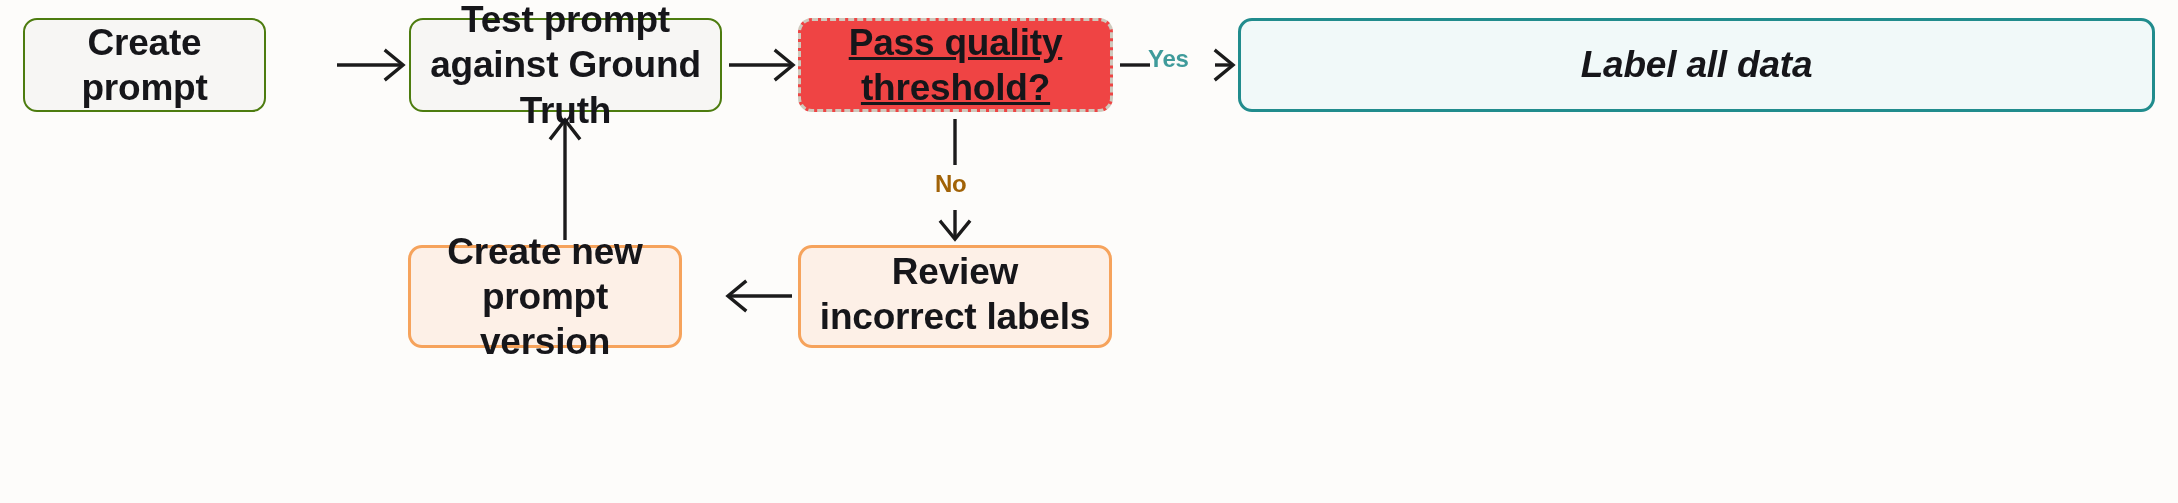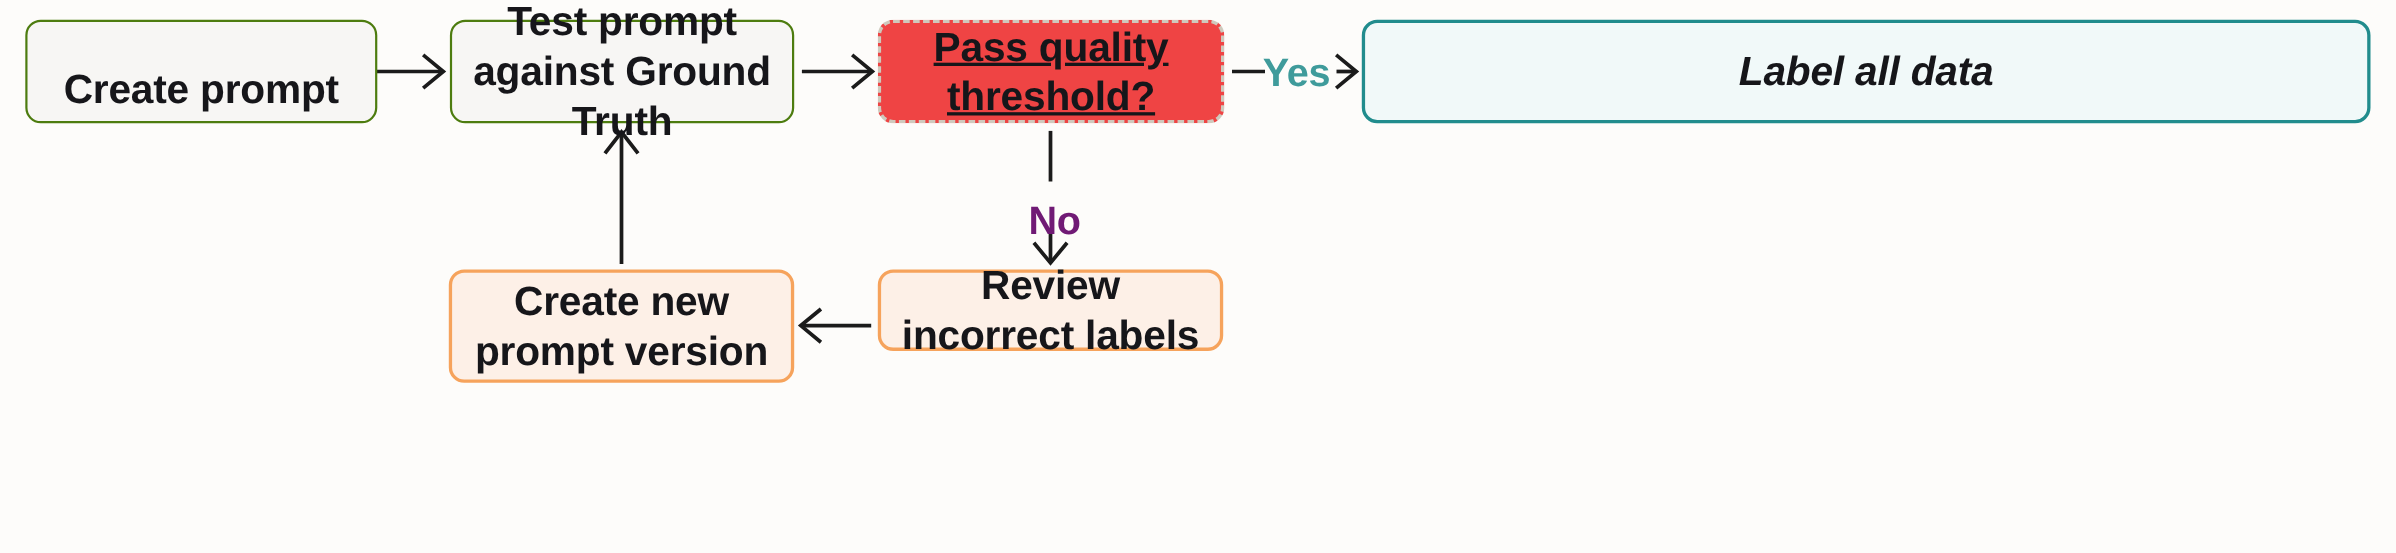--- a/index.html
+++ b/index.html
@@ -47,26 +47,26 @@
     background: #f1f9f9;
     border: 3px solid #218c8d;
     font-style: italic;
   }
   .node-warning {
     background: #fdf0e7;
     border: 3px solid #f6a35c;
   }
 
   
-  #node-create-prompt        { left: 23px;   top: 18px;  width: 320px; height: 94px; align-items: flex-end; }
+  #node-create-prompt        { left: 23px;   top: 18px;  width: 243px; height: 94px; }
   #node-test-prompt          { left: 409px;  top: 18px;  width: 313px; height: 94px; }
   #node-pass-quality         { left: 798px;  top: 18px;  width: 315px; height: 94px; }
   #node-label-all-data       { left: 1238px; top: 18px;  width: 917px; height: 94px; }
-  #node-create-new-version   { left: 408px;  top: 245px; width: 314px; height: 103px; }
-  #node-review-labels        { left: 798px;  top: 245px; width: 314px; height: 74px; }
+  #node-create-new-version   { left: 408px;  top: 245px; width: 274px; height: 103px; }
+  #node-review-labels        { left: 798px;  top: 245px; width: 314px; height: 103px; align-items: flex-end; }
 
   .edge-svg {
     position: absolute;
     left: 0;
     top: 0;
     width: 2178px;
     height: 503px;
     pointer-events: none;
   }
   .edge-line {
@@ -76,35 +76,34 @@
   }
   .edge-head {
     stroke: #1b1b1b;
     stroke-width: 3.4;
     fill: none;
     stroke-linecap: square;
     stroke-linejoin: miter;
   }
   .edge-label {
     position: absolute;
-    font-size: 36px;
+    font-size: 24px;
     font-weight: 700;
     letter-spacing: -0.3px;
     white-space: nowrap;
   }
   #edge-label-yes {
     left: 1148px;
     top: 45px;
     color: #3f9b9b;
   }
   #edge-label-no {
     left: 935px;
     top: 170px;
-    color: #701a75;
-    margin-top: 10px;
+    color: #a16207;
   }
 </style>
 </head>
 <body>
 
 <div id="flow-canvas">
 
   <svg class="edge-svg" viewBox="0 0 2178 503" xmlns="http://www.w3.org/2000/svg">
 
     <g>

